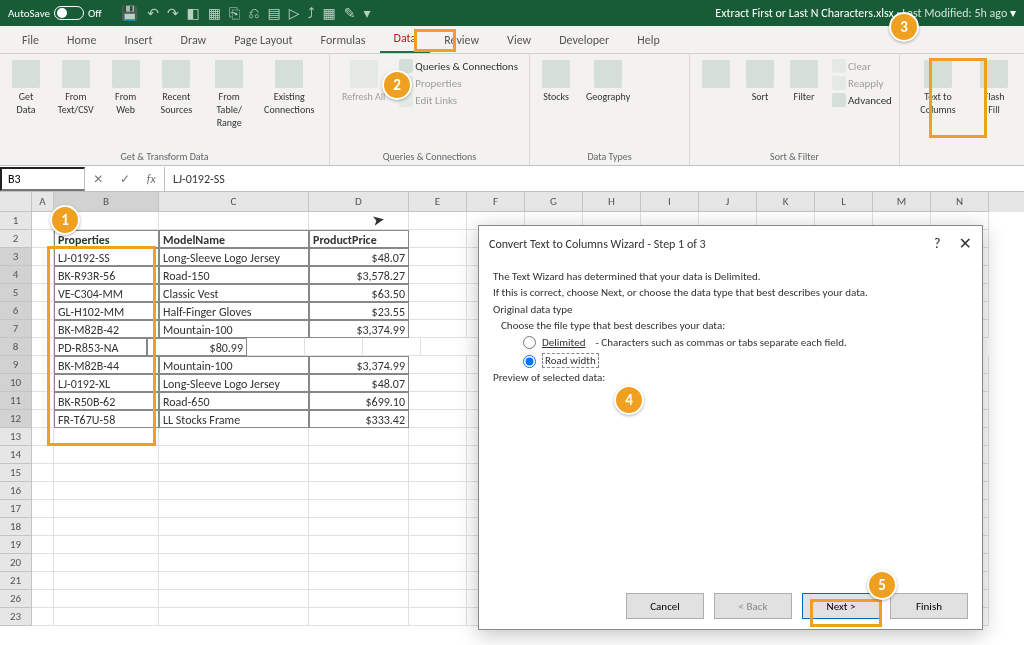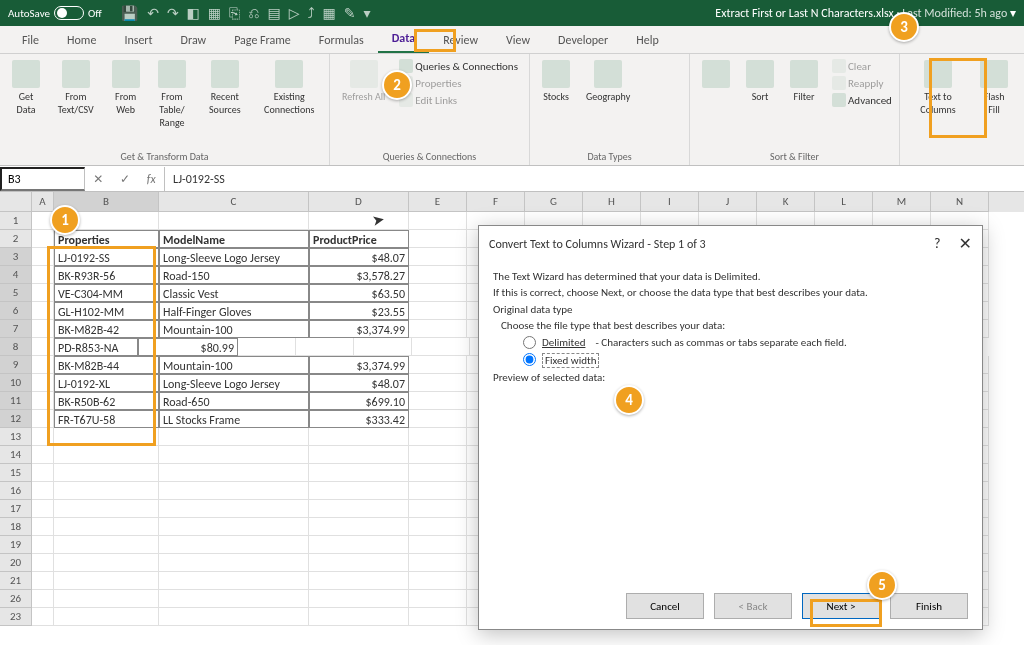--- a/index.html
+++ b/index.html
@@ -7,21 +7,21 @@
 .titlebar{background:#185c37;height:26px;display:flex;align-items:center;padding:0 8px;color:#fff}
 .titlebar .autosave{display:flex;align-items:center;gap:4px;font-size:11px;margin-right:10px}
 .titlebar .toggle{width:30px;height:14px;border:1px solid #fff;border-radius:8px;position:relative;display:inline-block}
 .titlebar .toggle::after{content:"";position:absolute;width:10px;height:10px;background:#fff;border-radius:50%;top:1px;left:2px}
 .titlebar .qat{display:flex;gap:8px;margin-left:10px}
 .titlebar .qat span{opacity:.7;font-size:14px}
 .titlebar .filename{margin-left:auto;font-size:12px}
 .titlebar .mod{opacity:.8}
 .tabs{display:flex;height:28px;background:#f3f2f1;border-bottom:1px solid #d0d0d0;padding-left:8px;align-items:flex-end}
 .tab{padding:6px 14px;font-size:12px;color:#555;cursor:pointer}
-.tab.active{color:#4c1d95;border-bottom:2px solid #217346;font-weight:700}
+.tab.active{color:#b91c1c;border-bottom:2px solid #217346;font-weight:400}
 .ribbon{height:112px;background:#f3f2f1;border-bottom:1px solid #c0c0c0;display:flex}
 .ribbon-group{border-right:1px solid #d8d8d8;padding:4px 6px 0;display:flex;flex-direction:column;position:relative}
 .ribbon-group .group-label{position:absolute;bottom:2px;left:0;right:0;text-align:center;font-size:10px;color:#666}
 .ribbon-items{display:flex;gap:4px;flex:1}
 .ribbon-btn{display:flex;flex-direction:column;align-items:center;padding:2px 6px;font-size:10px;color:#333;text-align:center;cursor:pointer;gap:2px}
 .ribbon-btn .icon{width:28px;height:28px;background:#217346;opacity:.15;border-radius:2px}
 .ribbon-btn.small{flex-direction:row;font-size:11px;padding:1px 4px}
 .ribbon-btn.small .icon{width:14px;height:14px}
 .ribbon-btn.disabled{opacity:.45}
 .ribbon-stack{display:flex;flex-direction:column;gap:1px;justify-content:flex-start}
@@ -43,21 +43,21 @@
 .cell.bordered{border:1px solid #888;border-right:1px solid #888;border-bottom:1px solid #888}
 .callout{position:absolute;width:30px;height:30px;background:#f0a020;border:2px solid #fff;border-radius:50%;color:#fff;font-weight:700;display:flex;align-items:center;justify-content:center;font-size:15px;z-index:50;box-shadow:0 1px 3px rgba(0,0,0,.3)}
 .highlight-box{position:absolute;border:3px solid #f0a020;z-index:40;pointer-events:none}
 .dialog{position:absolute;left:478px;top:225px;width:505px;height:405px;background:#fff;border:1px solid #888;box-shadow:0 4px 20px rgba(0,0,0,.25);z-index:30;display:flex;flex-direction:column;font-size:11px}
 .dialog-title{padding:8px 10px;font-size:12px;display:flex;align-items:center}
 .dialog-title .help{margin-left:auto;margin-right:18px;font-size:14px;color:#333}
 .dialog-title .close{font-size:16px;cursor:pointer}
 .dialog-body{padding:6px 14px;flex:1}
 .dialog-body p{margin:3px 0}
 .dialog .subhead{font-size:11px;margin-top:4px}
-.dialog .radio-row{margin-left:30px;margin-top:4px;display:flex;align-items:flex-start;gap:6px}
+.dialog .radio-row{margin-left:30px;margin-top:4px;display:flex;align-items:flex-end;gap:6px}
 .dialog .radio-row input{margin:0}
 .dialog .radio-row .desc{margin-left:4px;color:#333}
 .dialog .dotted{border:1px dashed #888;padding:0 2px}
 .preview-label{margin-top:90px}
 .preview-box{border:1px solid #888;background:#fff;margin-top:6px;padding:4px 6px;font-family:Consolas,monospace;font-size:11px;height:86px;overflow:hidden;position:relative}
 .preview-box .ln{white-space:pre}
 .preview-box .rn{color:#777;margin-right:6px;text-decoration:underline}
 .dialog-buttons{display:flex;gap:10px;justify-content:flex-end;padding:10px 14px}
 .dialog-buttons button{width:78px;height:26px;background:#e1e1e1;border:1px solid #adadad;font-size:11px;cursor:pointer}
 .dialog-buttons button:disabled{color:#888}
@@ -90,21 +90,21 @@
   <span class="filename">
     <span>Extract First or Last N Characters.xlsx</span> · <span class="mod">Last Modified: 5h ago</span> ▾
   </span>
 </div>
 
 <div class="tabs" id="tabs-row">
     <div class="tab">File</div>
     <div class="tab">Home</div>
     <div class="tab">Insert</div>
     <div class="tab">Draw</div>
-    <div class="tab">Page Frame</div>
+    <div class="tab">Page Layout</div>
     <div class="tab">Formulas</div>
     <div class="tab active">Data</div>
     <div class="tab">Review</div>
     <div class="tab">View</div>
     <div class="tab">Developer</div>
     <div class="tab">Help</div>
   </div>
 
 <div class="ribbon">
   <div class="ribbon-group" style="width:330px">
@@ -116,25 +116,25 @@
         <div class="ribbon-btn">
           <span class="icon"></span>
           <span>From Text/CSV</span>
         </div>
         <div class="ribbon-btn">
           <span class="icon"></span>
           <span>From Web</span>
         </div>
         <div class="ribbon-btn">
           <span class="icon"></span>
+          <span>Recent Sources</span>
+        </div>
+        <div class="ribbon-btn">
+          <span class="icon"></span>
           <span>From Table/<br>Range</span>
-        </div>
-        <div class="ribbon-btn">
-          <span class="icon"></span>
-          <span>Recent Sources</span>
         </div>
         <div class="ribbon-btn">
           <span class="icon"></span>
           <span>Existing Connections</span>
         </div>
       </div>
     <div class="group-label">Get &amp; Transform Data</div>
   </div>
   <div class="ribbon-group" style="width:200px">
     <div class="ribbon-items">
@@ -360,21 +360,21 @@
         <div class="cell" style="width: 58px;"></div>
         <div class="cell" style="width: 58px;"></div>
         <div class="cell" style="width: 58px;"></div>
         <div class="cell" style="width: 58px;"></div>
         <div class="cell" style="width: 58px;"></div>
         <div class="cell" style="width: 58px;"></div>
       </div>
       <div class="row">
         <div class="rowhdr sel">8</div>
         <div class="cell" style="width: 22px;"></div>
-        <div class="cell bordered" style="width: 84px;">PD-R853-NA</div>
+        <div class="cell bordered" style="width: 93px;">PD-R853-NA</div>
         <div class="cell bordered num" style="width: 100px;">$80.99</div>
         <div class="cell" style="width: 58px;"></div>
         <div class="cell" style="width: 58px;"></div>
         <div class="cell" style="width: 58px;"></div>
         <div class="cell" style="width: 58px;"></div>
         <div class="cell" style="width: 58px;"></div>
         <div class="cell" style="width: 58px;"></div>
         <div class="cell" style="width: 58px;"></div>
         <div class="cell" style="width: 58px;"></div>
         <div class="cell" style="width: 58px;"></div>
@@ -660,21 +660,21 @@
     <p>If this is correct, choose Next, or choose the data type that best describes your data.</p>
     <p class="subhead">Original data type</p>
     <p style="margin-left:8px">Choose the file type that best describes your data:</p>
     <div class="radio-row">
       <input type="radio" name="ft" style="">
         <span style="text-decoration:underline">Delimited</span>
       <span class="desc">- <span>Characters such as commas or tabs separate each field.</span></span>
     </div>
     <div class="radio-row">
       <input type="radio" name="ft" checked="" style="">
-        <span class="dotted">Fixed width</span>
+        <span class="dotted">Road width</span>
     </div>
     <p class="preview-label">Preview of selected data:</p>
   </div>
   <div class="dialog-buttons">
     <button>Cancel</button>
     <button disabled="">&lt; Back</button>
     <button style="border:1px solid #0067c0">Next &gt;</button>
     <button>Finish</button>
   </div>
 </div>

